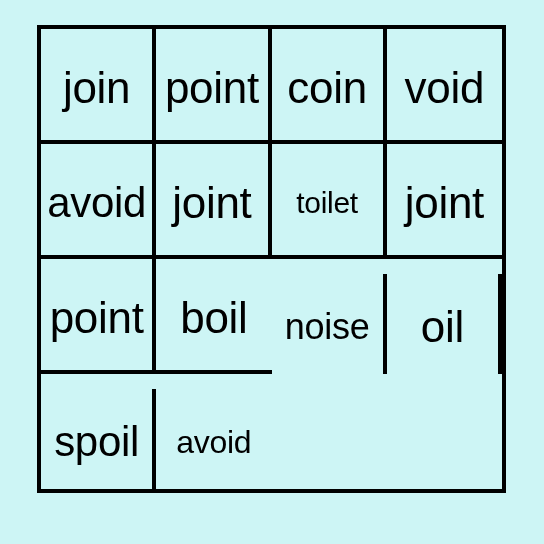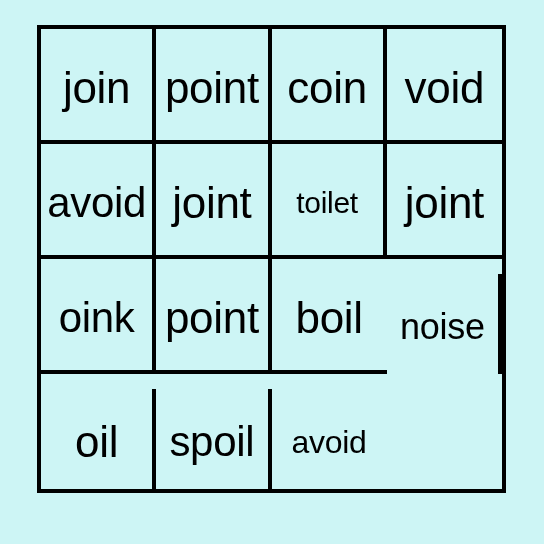--- a/index.html
+++ b/index.html
@@ -83,23 +83,20 @@
     </div>
     <div class="bingo-cell col-2 row-2">
       <span class="cell-text size-xl">joint</span>
     </div>
     <div class="bingo-cell col-3 row-2">
       <span class="cell-text size-xs">toilet</span>
     </div>
     <div class="bingo-cell col-4 row-2">
       <span class="cell-text size-xl">joint</span>
     </div>
-    <div class="bingo-cell col-2 row-3">
-      <span class="cell-text size-lg">oink</span>
-    </div>
     <div class="bingo-cell col-3 row-3">
       <span class="cell-text size-xl">point</span>
     </div>
     <div class="bingo-cell col-4 row-3">
       <span class="cell-text size-xl">boil</span>
     </div>
     <div class="bingo-cell col-1 row-4">
       <span class="cell-text size-sm">noise</span>
     </div>
     <div class="bingo-cell col-2 row-4">

